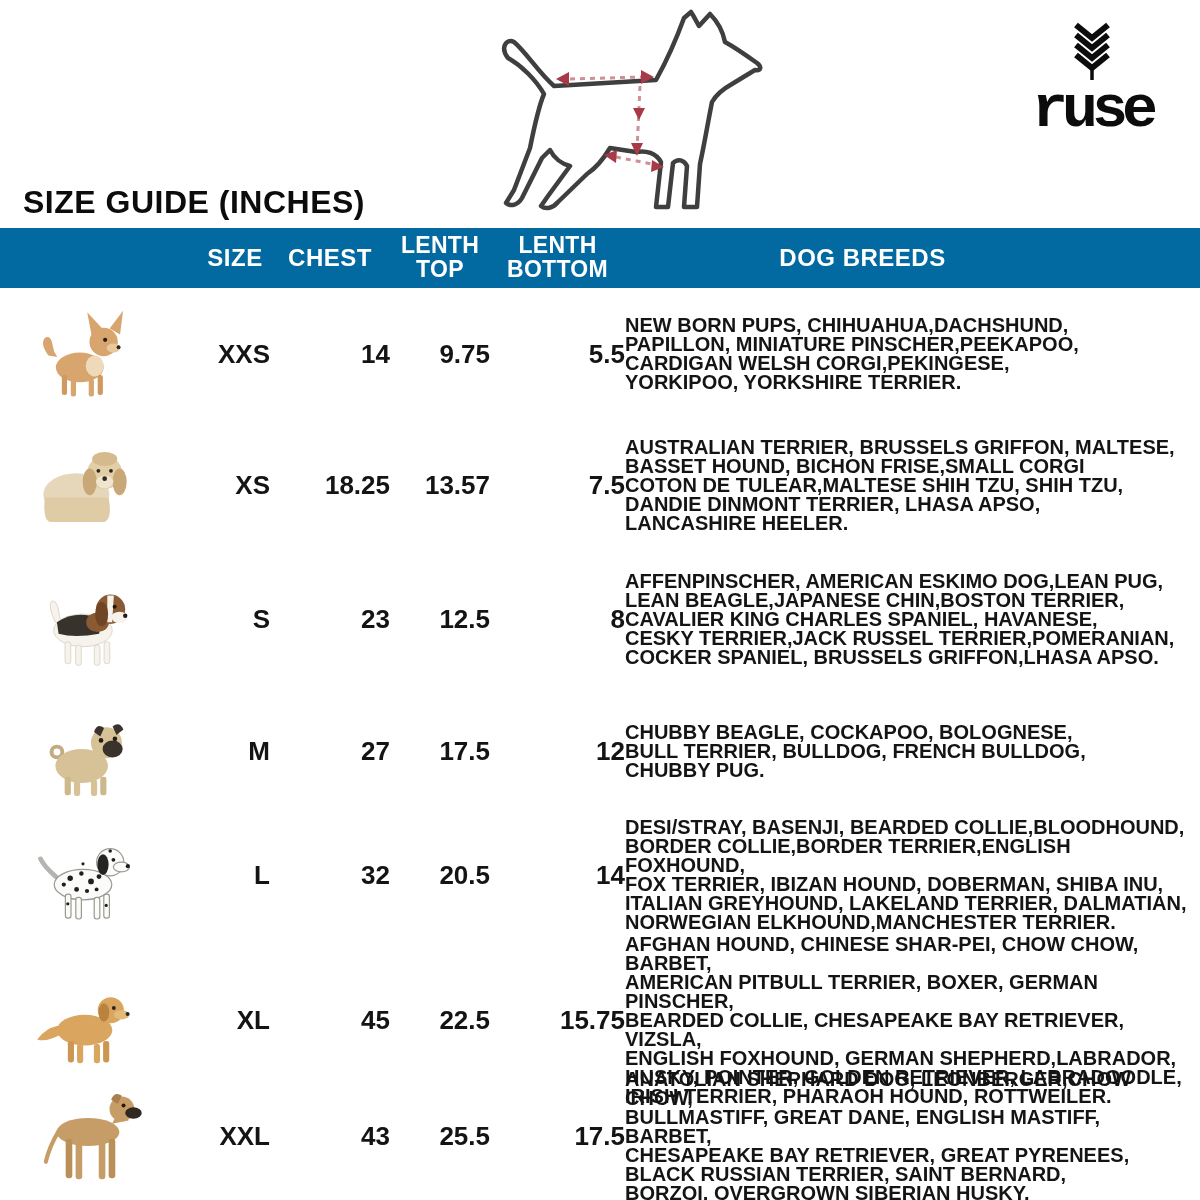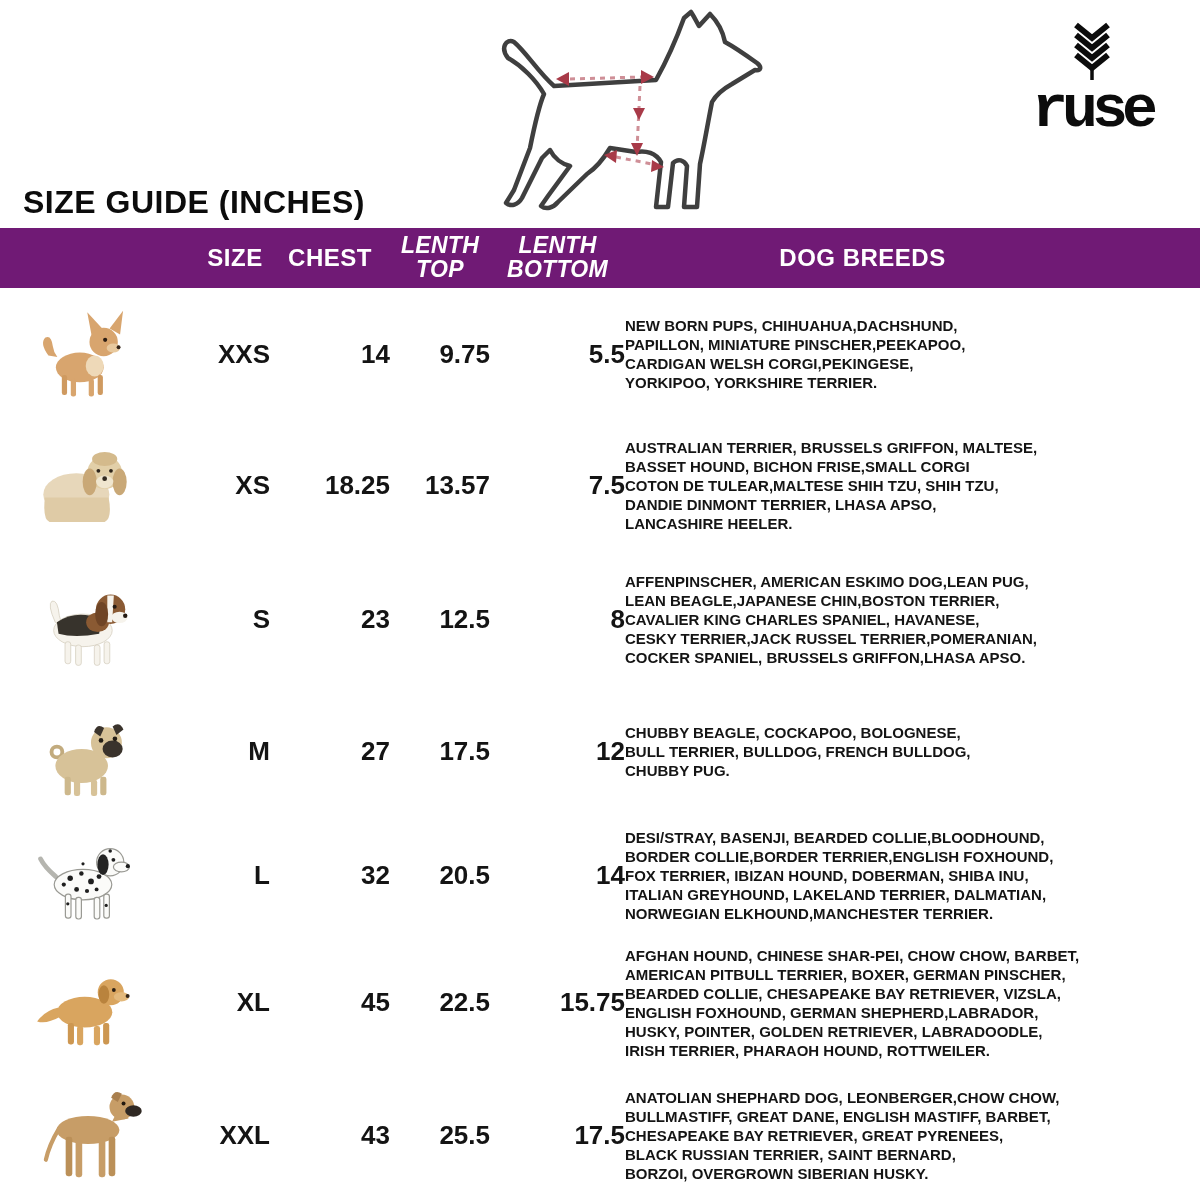--- a/index.html
+++ b/index.html
@@ -16,38 +16,38 @@
     font-size:60px;letter-spacing:-6px;line-height:1;color:#0c0c0c;margin-top:0px;
   }
   .page-title{
     position:absolute;left:23px;top:184px;
     font-size:32px;font-weight:bold;letter-spacing:.5px;color:#0c0c0c;white-space:nowrap;
   }
   
   .grid{display:grid;grid-template-columns:200px 70px 120px 100px 135px 1fr;}
   .thead{
     position:absolute;top:228px;left:0;width:1200px;height:60px;
-    background:#701a75;color:#fff;align-items:center;
+    background:#0369a1;color:#fff;align-items:center;
   }
   .th{text-align:center;font-weight:bold;font-size:24px;letter-spacing:.5px;}
-  .th.two{font-size:23px;line-height:1.04;white-space:pre-line;letter-spacing:.3px;font-style:italic;}
+  .th.two{font-size:23px;line-height:1.04;white-space:pre-line;letter-spacing:.3px;}
   .th.breeds{padding-right:100px;}
   .rows{position:absolute;top:288px;left:0;width:1200px;}
   .row{align-items:center;}
   .row:nth-child(1){height:132px;}
   .row:nth-child(2){height:130px;}
   .row:nth-child(3){height:138px;}
   .row:nth-child(4){height:127px;}
   .row:nth-child(5){height:120px;}
   .row:nth-child(6){height:135px;}
   .row:nth-child(7){height:130px;}
   .cell-img{padding-left:26px;display:flex;align-items:center;}
   .cell-val{text-align:right;font-weight:bold;font-size:26px;color:#141414;}
   .cell-breeds{
-    font-weight:bold;font-size:15px;line-height:19px;white-space:pre-line;
+    font-weight:bold;font-size:20px;line-height:19px;white-space:pre-line;
     color:#141414;padding-right:8px;letter-spacing:0;
   }
 </style>
 </head>
 <body>
 
 <div class="diagram">
   <svg width="322" height="230" viewBox="0 0 322 230">
     <path d="M30,58 C22,48 28,38 36,42 C48,52 60,72 76,86 L178,80 C188,62 198,40 206,18 L213,12 C217,18 219,23 221,26 L232,14 C240,22 245,32 247,42 C258,48 272,58 279,63 C284,67 283,71 277,70 L254,84 C245,89 238,95 234,102 C230,122 226,146 222,164 L219,207 L206,207 L209,166 C206,160 200,158 195,163 L190,207 L178,207 L183,162 C178,153 168,150 158,152 L132,148 C126,158 118,168 109,174 L80,202 C75,208 68,210 63,206 L70,196 L92,166 C84,164 76,158 72,150 L64,158 L44,198 C40,205 33,207 28,203 L36,190 L52,148 C56,128 60,108 66,94 C58,80 44,66 30,58 Z" fill="#ffffff" stroke="#3f3f3f" stroke-width="4.5" stroke-linejoin="round"></path>
 

